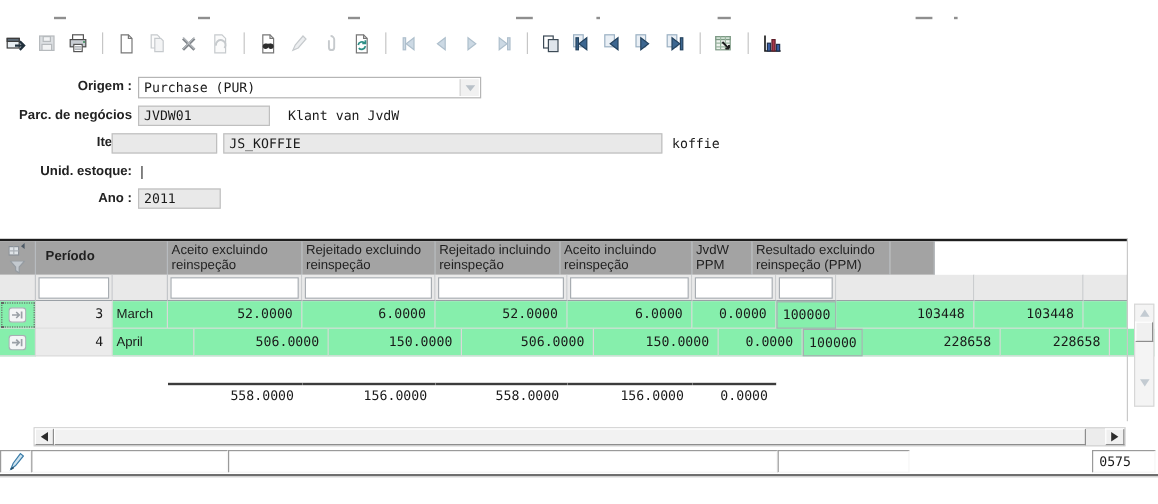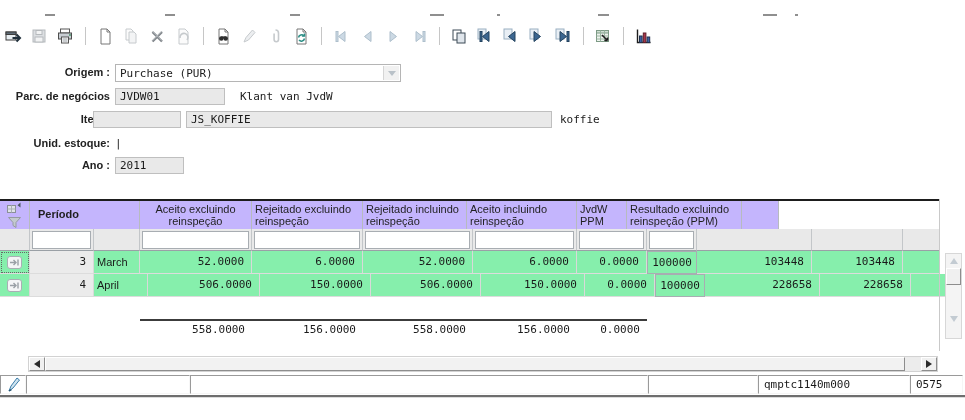--- a/index.html
+++ b/index.html
@@ -23,21 +23,21 @@
   .ddbtn{position:absolute;right:1px;top:1px;bottom:1px;width:15px;background:#f1f1f1;
          border-left:1px solid #d5d5d5;display:flex;align-items:center;justify-content:center;}
   .ddarrow{width:0;height:0;border-left:4px solid transparent;border-right:4px solid transparent;
            border-top:5px solid #b9c1c8;}
 
   
   .grid{position:absolute;left:0;top:199px;width:940px;}
   .gtop{height:2px;background:#1d1d1d;}
   .grow{display:flex;box-sizing:border-box;}
   .gcell{box-sizing:border-box;overflow:hidden;flex:none;}
-  .hrow .gcell{background:#c4b5fd;border-right:1px solid #b7bbbf;height:28px;
+  .hrow .gcell{background:#a3a3a3;border-right:1px solid #b7bbbf;height:28px;
                padding:2px 3px;line-height:12px;color:#1f1f1f;}
   .frow2 .gcell{background:#e9e9e9;border-right:1px solid #c3c6c9;height:22px;
                 border-bottom:1px solid #9aa0a6;}
   .fltbox{box-sizing:border-box;height:18px;margin:2px;background:#fff;border:1px solid #a8adb2;}
   .drow .gcell{background:#86efac;border-right:1px solid #d9d9d9;border-bottom:1px solid #dcdcdc;
                height:23px;line-height:22px;white-space:nowrap;}
   .num{text-align:right;padding-right:7px;font-family:"DejaVu Sans Mono",monospace;}
   .pnum{background:#ebebeb !important;}
   .boxed{background:#fff;border:1px solid #a8adb2 !important;}
   .iconcell{display:flex;align-items:center;justify-content:center;}
@@ -273,21 +273,21 @@
           <svg width="15" height="12" viewBox="0 0 15 12">
             <rect x="0.5" y="3.5" width="8" height="7" fill="#dfe3e7" stroke="#8a9097"></rect>
             <path d="M0.5 7 h8 M4.5 3.5 v7" stroke="#aab0b6"></path>
             <path d="M13.5 0.5 v5 l-3 -2.2" fill="#4d5a66"></path>
           </svg>
           <svg width="13" height="11" viewBox="0 0 13 11">
             <path d="M0.5 0.5 h12 l-4.5 5 v5 l-3 -2 v-3 z" fill="#c3c9cf" stroke="#959ba1"></path>
           </svg>
         </div>
         <div class="gcell" style="width: 110px; font-weight: bold; padding-top: 7px; padding-left: 8px;">Período</div>
-        <div class="gcell" style="width: 112px; text-align: center;">Aceito excluindo reinspeção</div>
+        <div class="gcell" style="width: 112px;">Aceito excluindo reinspeção</div>
         <div class="gcell" style="width: 111px;">Rejeitado  excluindo reinspeção</div>
         <div class="gcell" style="width: 104px;">Rejeitado  incluindo reinspeção</div>
         <div class="gcell" style="width: 110px;">Aceito incluindo reinspeção</div>
         <div class="gcell" style="width: 50px;">JvdW PPM</div>
         <div class="gcell" style="width: 115px;">Resultado excluindo reinspeção (PPM)</div>
         <div class="gcell" style="width: 37px;"></div>
       </div>
       <div class="grow frow2">
         <div class="gcell" style="width: 30px;"></div>
         <div class="gcell" style="width: 64px;">
@@ -338,21 +338,21 @@
       </div>
       <div class="grow drow">
         <div class="gcell iconcell" style="width: 30px;">
           <svg width="15" height="13" viewBox="0 0 15 13">
             <rect x="0.5" y="0.5" width="14" height="12" rx="2.5" fill="#f4f5f6" stroke="#a9aeb4"></rect>
             <path d="M3 6.5 h5.5 M6.5 4 L9 6.5 L6.5 9" fill="none" stroke="#9aa0a6" stroke-width="1.4"></path>
             <path d="M11 3.5 v6" stroke="#9aa0a6" stroke-width="1.4"></path>
           </svg>
         </div>
         <div class="gcell num pnum" style="width: 64px;">4</div>
-        <div class="gcell" style="width: 54px; padding-left: 3px;">April</div>
+        <div class="gcell" style="width: 68px; padding-left: 3px;">April</div>
         <div class="gcell num" style="width: 112px;">506.0000</div>
         <div class="gcell num" style="width: 111px;">150.0000</div>
         <div class="gcell num" style="width: 110px;">506.0000</div>
         <div class="gcell num" style="width: 104px;">150.0000</div>
         <div class="gcell num" style="width: 70px;">0.0000</div>
         <div class="gcell num boxed" style="width: 50px; padding-right: 4px;">100000</div>
         <div class="gcell num" style="width: 115px;">228658</div>
         <div class="gcell num" style="width: 91px;">228658</div>
         <div class="gcell" style="width: 37px;"></div>
       </div>
@@ -399,18 +399,17 @@
   <div class="sbar">
     <div class="scell" style="left:0;width:26px;justify-content:center">
       <svg width="13" height="15" viewBox="0 0 13 15">
         <path d="M2 14 L4 9 L10 1 L12.5 3 L6 11 z" fill="#cfe4f0" stroke="#3a7ca8" stroke-width="1"></path>
         <path d="M2 14 L4.4 12.6" stroke="#23506e" stroke-width="1.4"></path>
       </svg>
     </div>
     <div class="scell" style="left:26px;width:164px"></div>
     <div class="scell" style="left:190px;width:458px"></div>
     <div class="scell" style="left:648px;width:110px"></div>
-    <div class="scell mono" style="left:758px;width:152px">qmptc1140m000</div>
     <div class="scell mono" style="left:910px;width:53px">0575</div>
   </div>
   <div class="botline"></div>
   <div class="botline2"></div>
 </div>
 
 </body></html>

